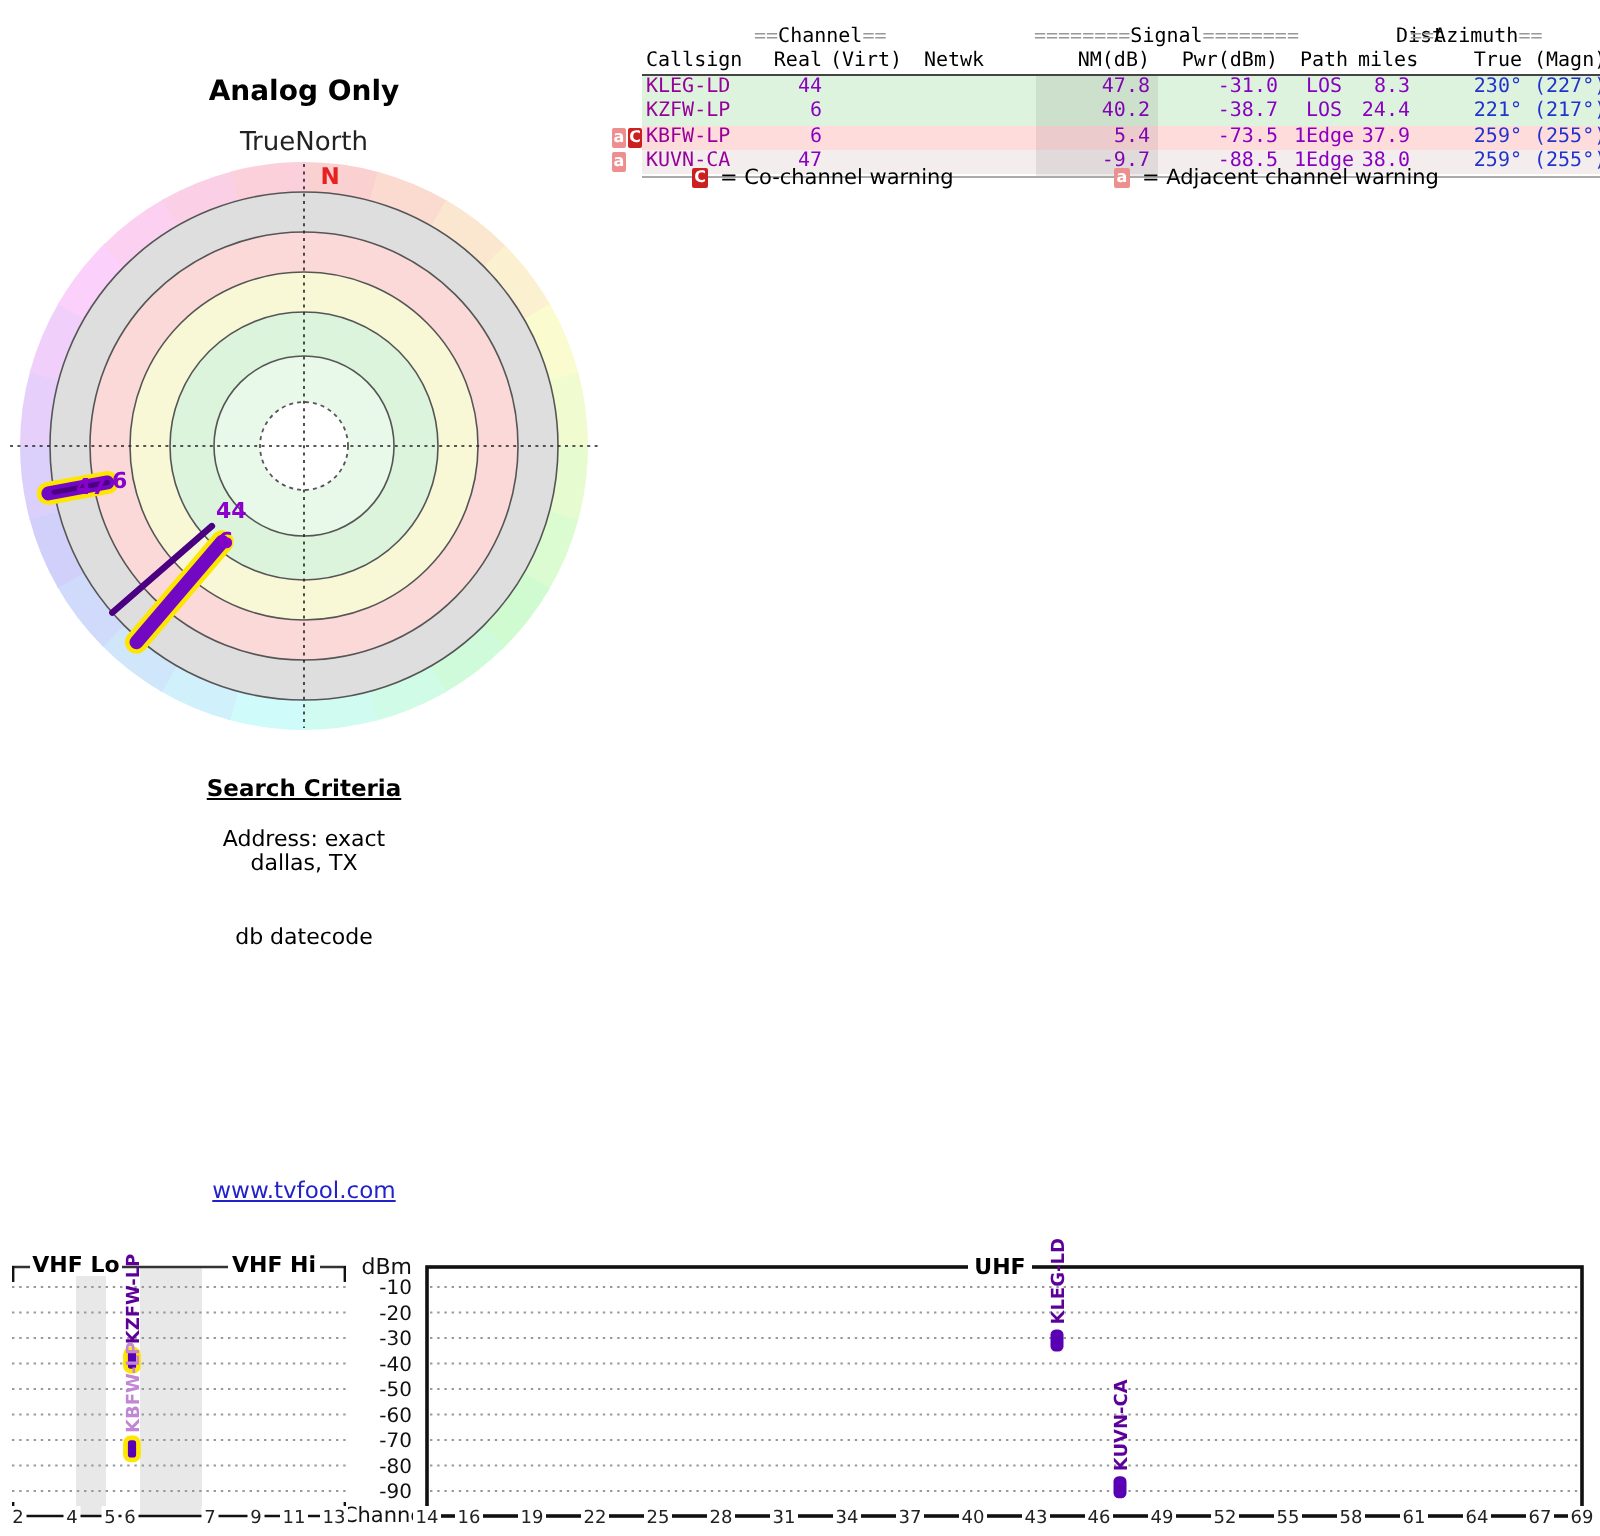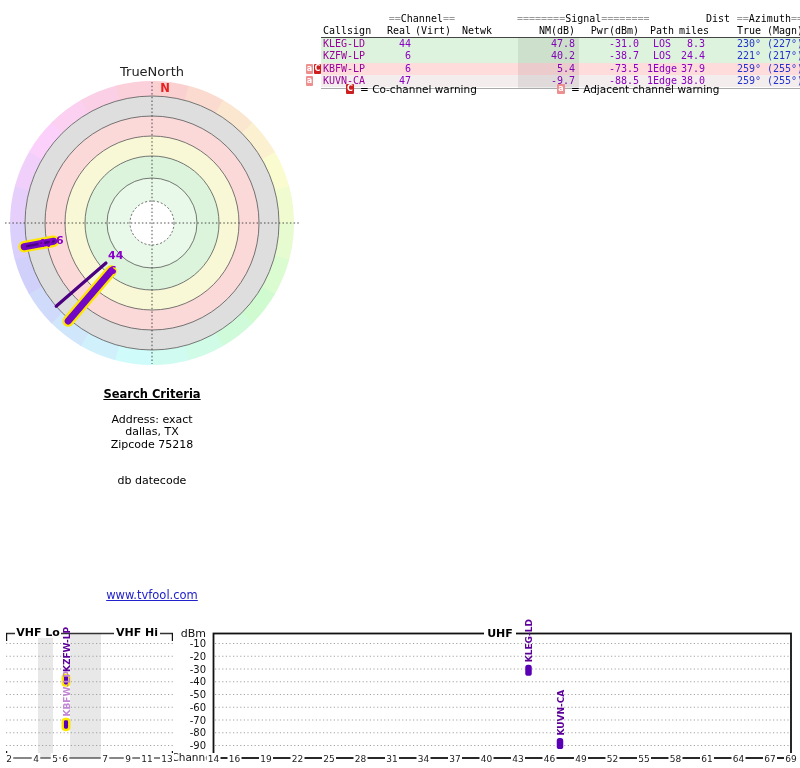--- a/index.html
+++ b/index.html
@@ -19,21 +19,21 @@
   .co-call{left:2px;width:54px;text-align:left;}
   .co-real{left:56px;width:34px;text-align:right;}
   .co-virt{left:90px;width:44px;text-align:center;}
   .co-netwk{left:134px;width:44px;text-align:center;}
   .co-nm{left:196px;width:58px;text-align:right;}
   .co-pwr{left:254px;width:64px;text-align:right;}
   .co-path{left:318px;width:46px;text-align:center;}
   .co-miles{left:358px;width:26px;text-align:right;}
   .co-true{left:384px;width:56px;text-align:right;}
   .co-magn{left:446px;width:36px;text-align:right;}
-  .h1{position:absolute;height:12px;line-height:12px;text-align:right;color:#000;}
+  .h1{position:absolute;height:12px;line-height:12px;text-align:left;color:#000;}
   .eq{color:#999;}
   .purple{color:#8a00c0;}
   .callsign{color:#990099;}
   .blue{color:#2233cc;}
   #head2{top:19px;}
   #head1{top:7px;}
   #head-rule{left:15px;top:31px;width:479px;height:0;border-top:1px solid #444;}
   #tbl-bottom-rule{left:15px;top:81.5px;width:479px;height:0;border-top:1px solid #aaa;}
   #nm-strip{left:212px;top:32px;width:61px;height:49.5px;background:rgba(60,60,60,0.10);}
   .badge{position:absolute;width:7px;height:10px;top:1px;border-radius:1px;color:#fff;
@@ -209,20 +209,21 @@
       <rect x="62.75" y="674.5925" width="6.5" height="11" rx="2.6" fill="#5a00b4" stroke="#ffe600" stroke-width="2.4"></rect>
       <text transform="translate(69.5 672.0925) rotate(-90)" font-size="9" font-weight="bold" fill="#5c0099" font-family="DejaVu Sans, sans-serif">KZFW-LP</text>
       <rect x="62.75" y="718.9625" width="6.5" height="11" rx="2.6" fill="#5a00b4" stroke="#ffe600" stroke-width="2.4"></rect>
       <text transform="translate(69.5 716.4625) rotate(-90)" font-size="9" font-weight="bold" fill="#c287d4" font-family="DejaVu Sans, sans-serif">KBFW-LP</text>
       <rect x="525.25" y="664.775" width="6.5" height="11" rx="2.6" fill="#5a00b4"></rect>
       <text transform="translate(532 662.275) rotate(-90)" font-size="9" font-weight="bold" fill="#5c0099" font-family="DejaVu Sans, sans-serif">KLEG-LD</text>
       <rect x="556.75" y="738.0875" width="6.5" height="11" rx="2.6" fill="#5a00b4"></rect>
       <text transform="translate(563.5 735.5875) rotate(-90)" font-size="9" font-weight="bold" fill="#5c0099" font-family="DejaVu Sans, sans-serif">KUVN-CA</text>
     </svg>
 
+  <div class="abs" id="analog-title">Analog Only</div>
   <div class="abs" id="truenorth">TrueNorth</div>
   <div class="abs" id="n-label">N</div>
 
   <div class="abs" id="tbl">
     <div class="trow" id="head1">
       <span class="h1" style="left:56px;width:78px;"><span class="eq">==</span><span>Channel</span><span class="eq">==</span></span>
       <span class="h1" style="left:196px;width:122px;"><span class="eq">========</span><span>Signal</span><span class="eq">========</span></span>
       <span class="h1" style="left:364px;width:32px;margin-left:13px;">Dist</span>
       <span class="h1" style="left:384px;width:98px;"><span class="eq">==</span><span>Azimuth</span><span class="eq">==</span></span>
     </div>
@@ -291,21 +292,20 @@
     <span class="lg-badge badge-c" style="left:40px;">C</span>
     <span class="abs" style="left:54px;top:0;">= Co-channel warning</span>
     <span class="lg-badge badge-a" style="left:251px;">a</span>
     <span class="abs" style="left:265px;top:0;">= Adjacent channel warning</span>
   </div>
 
   <div class="abs" id="search">
     <div id="search-title">Search Criteria</div>
     <div>Address: exact</div>
     <div>dallas, TX</div>
-    <div>Zipcode 75218</div>
     <div class="s-gap"></div>
     <div>db datecode</div>
   </div>
 
   <div class="abs" id="site-link">
     <a>www.tvfool.com</a>
   </div>
 
 </div>
 

